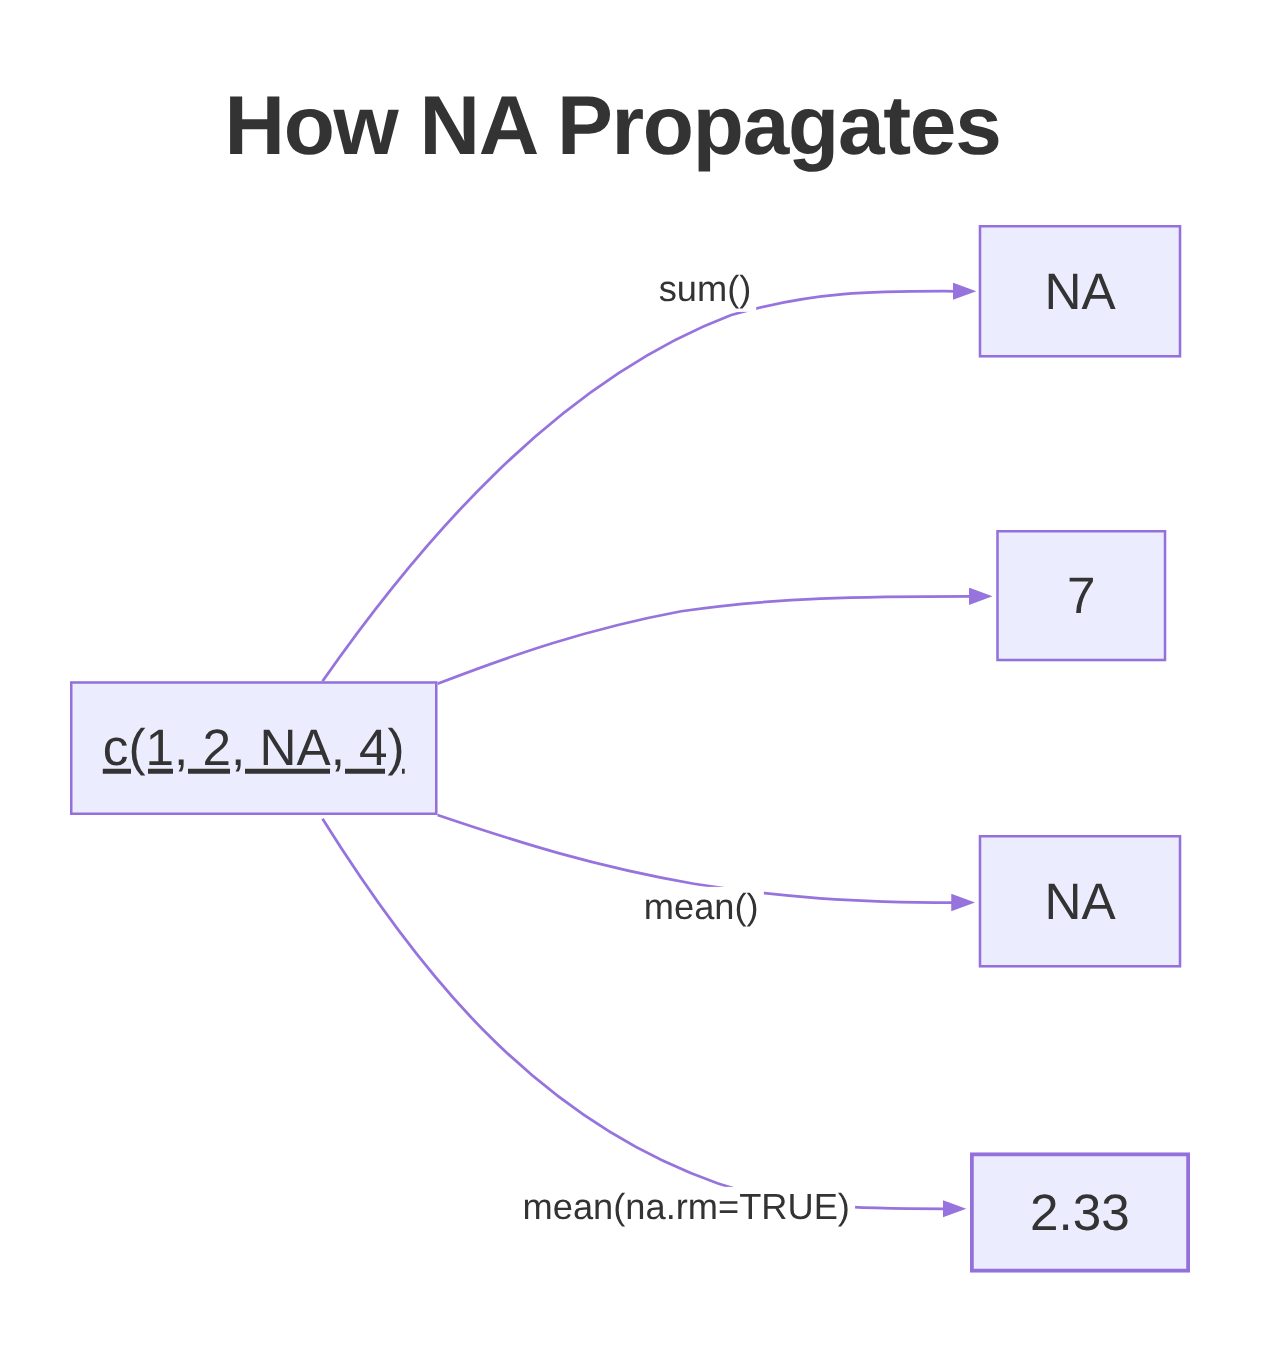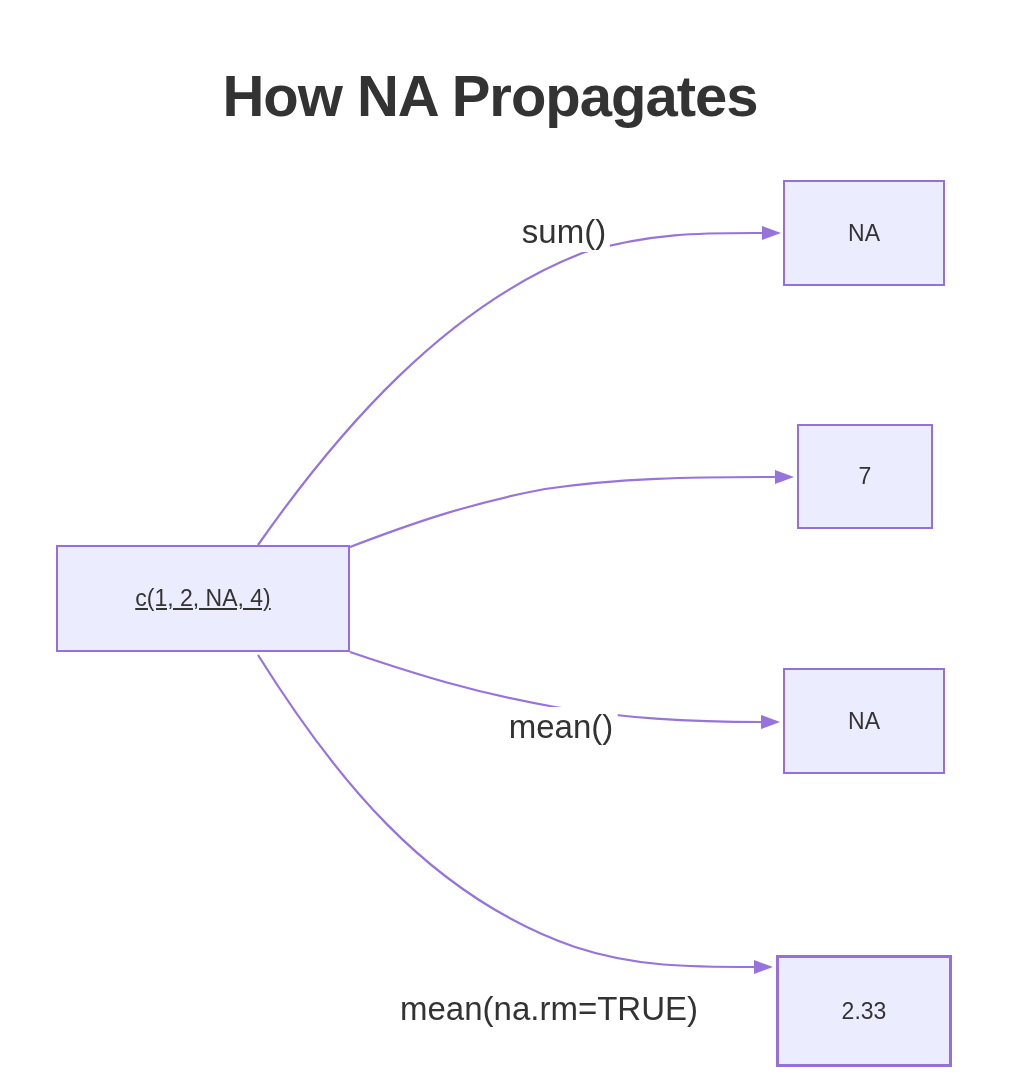--- a/index.html
+++ b/index.html
@@ -15,21 +15,21 @@
     font-family: "Liberation Sans", sans-serif;
     color: var(--text, #333333);
     overflow: hidden;
   }
   .diagram-title {
     position: absolute;
     top: 62px;
     left: 0;
     width: 980px;
     text-align: center;
-    font-size: 58px;
+    font-size: 67px;
     font-weight: 700;
     letter-spacing: -1px;
     color: var(--text, #333333);
   }
   svg.edge-layer {
     position: absolute;
     left: 0;
     top: 0;
   }
   path.edge {
@@ -42,40 +42,40 @@
     stroke: none;
   }
   .node {
     position: absolute;
     box-sizing: border-box;
     background: var(--node-fill, #ECECFF);
     border: 2px solid var(--node-border, #9370DB);
     display: flex;
     align-items: center;
     justify-content: center;
-    font-size: 23px;
+    font-size: 41px;
     white-space: nowrap;
   }
   .node-source   { left: 56px;  top: 545px; width: 294px; height: 107px; text-decoration: underline; }
   .node-result-0 { left: 783px; top: 180px; width: 162px; height: 106px; }
   .node-result-1 { left: 797px; top: 424px; width: 136px; height: 105px; }
   .node-result-2 { left: 783px; top: 668px; width: 162px; height: 106px; }
-  .node-result-3 { left: 776px; top: 955px; width: 176px; height: 112px; border-width: 3px; }
+  .node-result-3 { left: 776px; top: 922px; width: 176px; height: 96px; border-width: 3px; }
   .edge-label {
     position: absolute;
     transform: translate(-50%, -50%);
     background: #ffffff;
     padding: 1px 4px;
-    font-size: 33px;
+    font-size: 29px;
     white-space: nowrap;
   }
   .edge-label-0 { left: 564px; top: 232px; }
   .edge-label-1 { left: 562px; top: 478px; }
   .edge-label-2 { left: 561px; top: 727px; }
-  .edge-label-3 { left: 549px; top: 967px; margin-top: 42px; }
+  .edge-label-3 { left: 549px; top: 967px; }
 </style>
 </head>
 <body>
 
 <div class="canvas">
 
   <div class="diagram-title">How NA Propagates</div>
 
   <svg class="edge-layer" width="1024" height="1090" viewBox="0 0 1024 1090">
     <defs>

